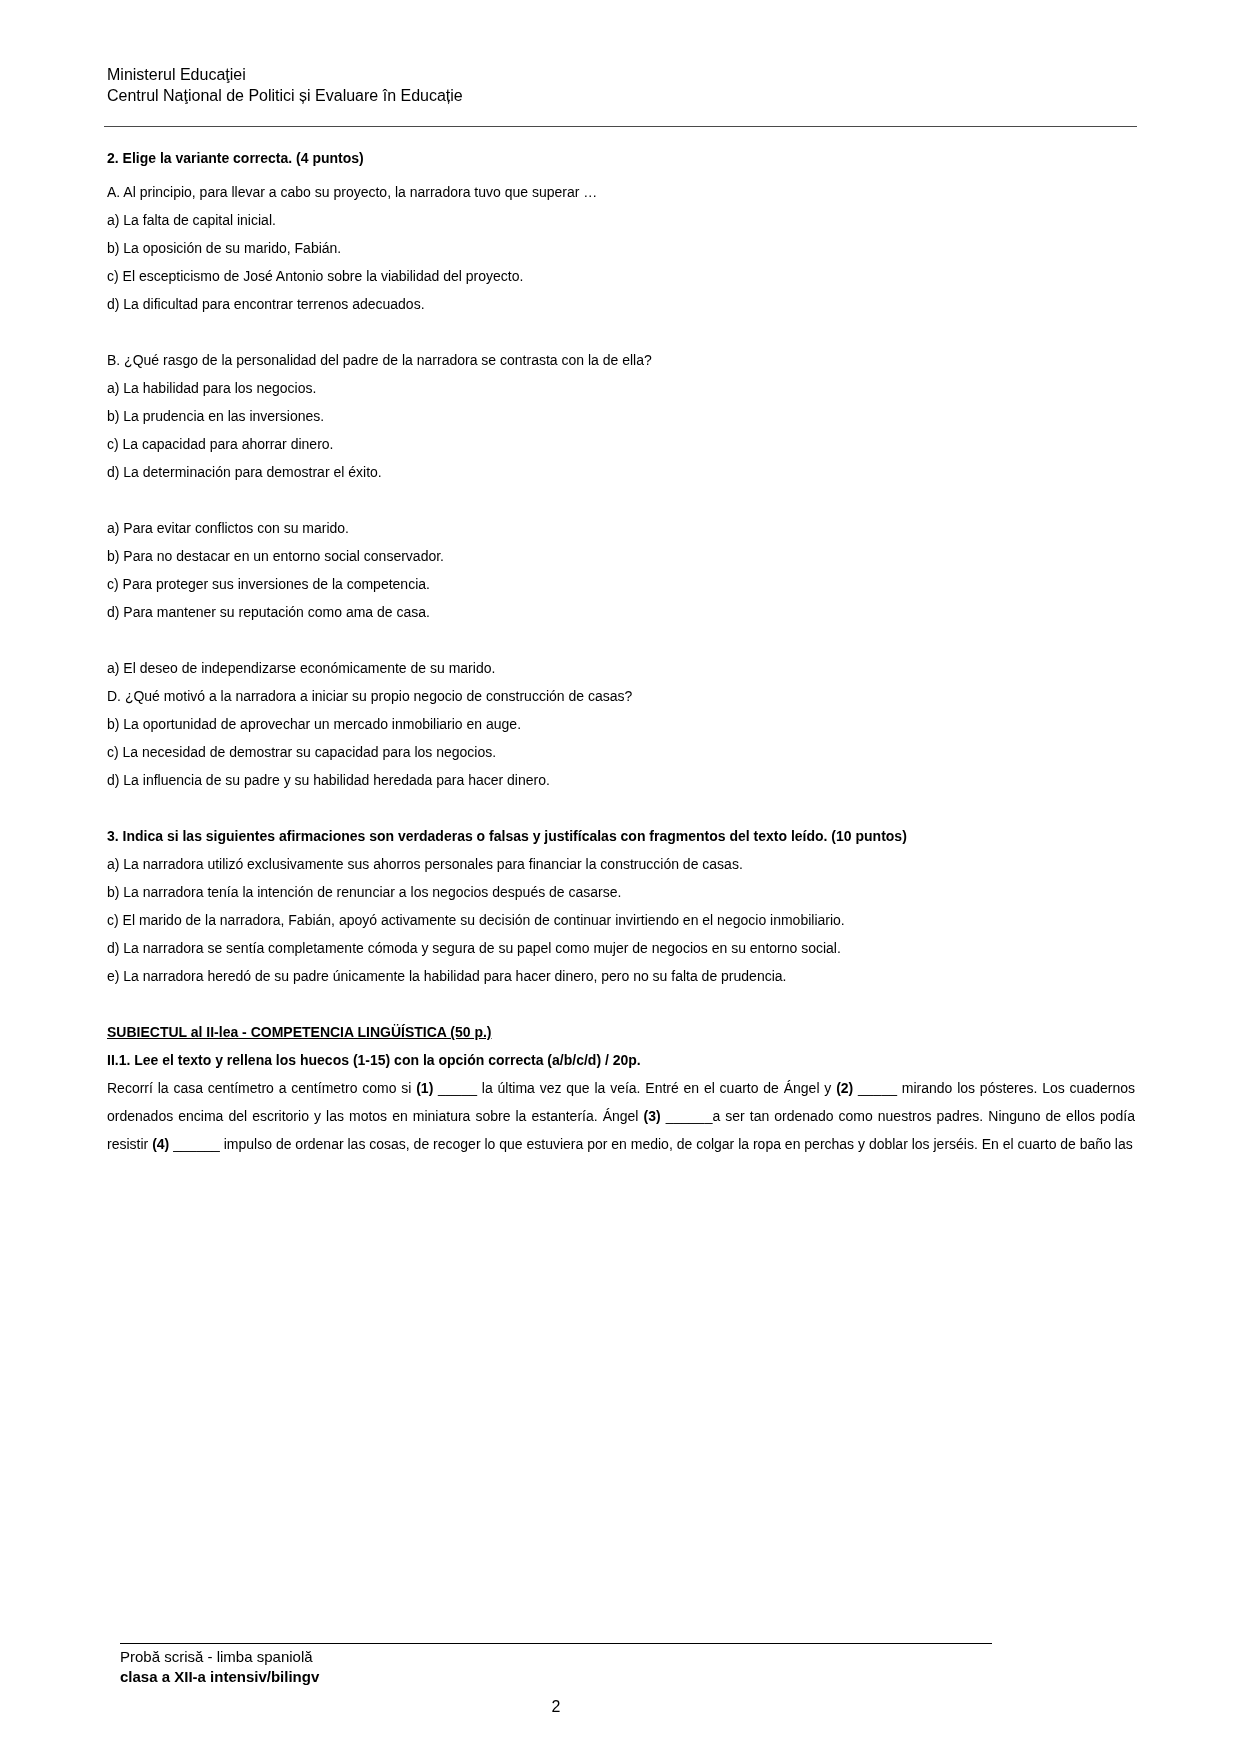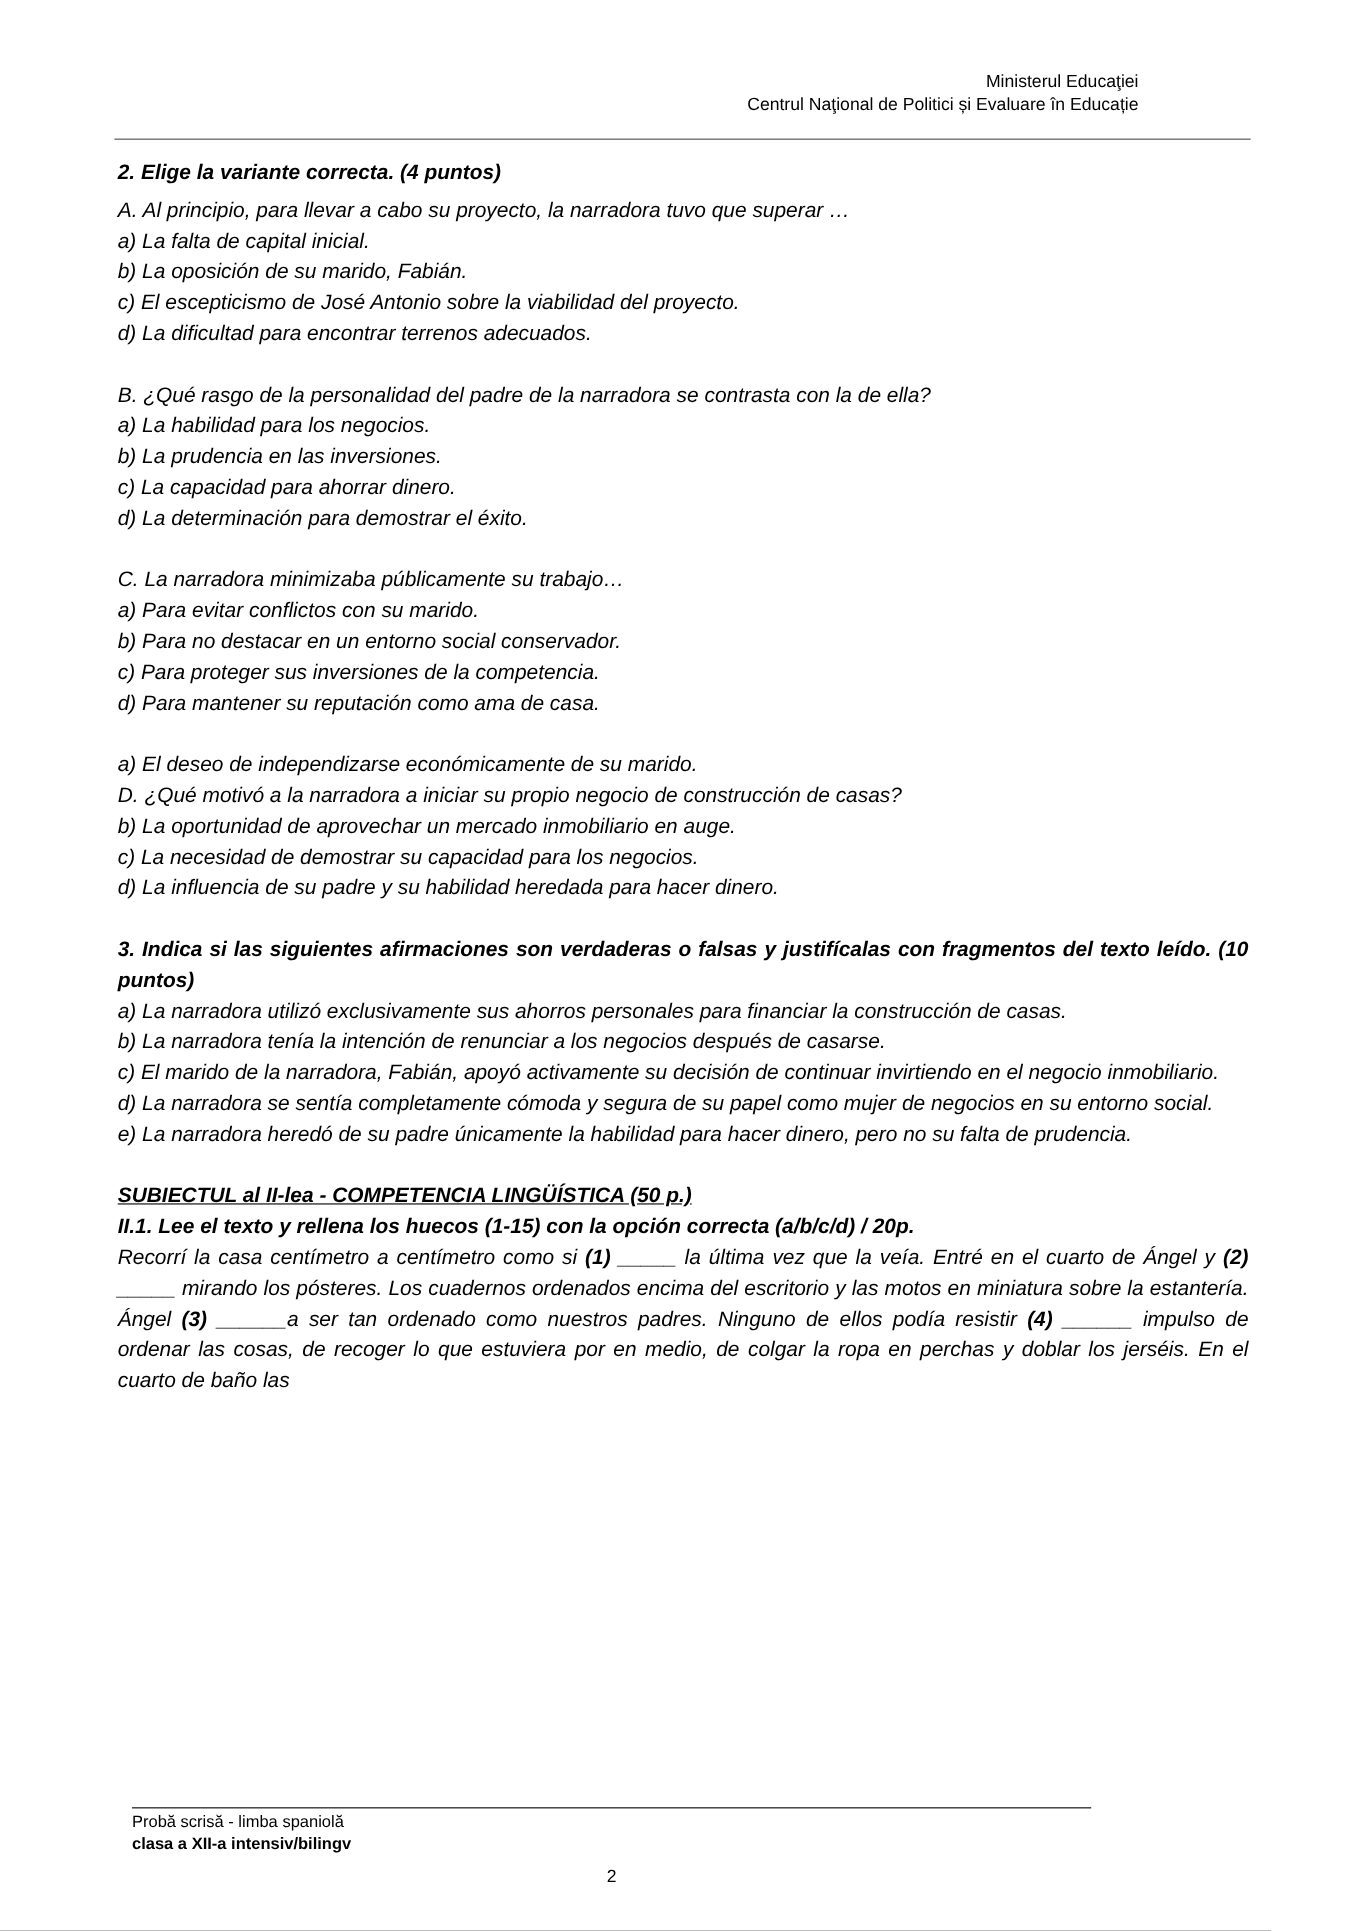--- a/index.html
+++ b/index.html
@@ -11,39 +11,38 @@
     background: #ffffff;
     font-family: "Liberation Sans", sans-serif;
     color: #000000;
     overflow: hidden;
   }
   .doc-header {
     position: absolute;
     top: 64px;
     left: 107px;
     width: 928px;
-    text-align: right;
+    text-align: left;
     font-size: 16px;
     line-height: 21px;
   }
   .header-rule {
     position: absolute;
     top: 126px;
     left: 104px;
     width: 1033px;
     border-top: 1.5px solid #4a4a4a;
   }
   .doc-body {
     position: absolute;
     top: 144px;
     left: 107px;
     width: 1028px;
-    font-size: 19px;
+    font-size: 14px;
     line-height: 28px;
-    font-style: italic;
   }
   .doc-body p { margin: 0; padding: 0; text-align: justify; }
   .bold { font-weight: bold; }
   .underline { text-decoration: underline; }
   .gap { margin-top: 28px !important; }
   .gap-sm { margin-top: 6px !important; }
   .doc-footer {
     position: absolute;
     top: 1643px;
     left: 120px;
@@ -84,21 +83,20 @@
 
     <div class="mcq-block gap">
       <p>B. ¿Qué rasgo de la personalidad del padre de la narradora se contrasta con la de ella?</p>
       <p>a) La habilidad para los negocios.</p>
       <p>b) La prudencia en las inversiones.</p>
       <p>c) La capacidad para ahorrar dinero.</p>
       <p>d) La determinación para demostrar el éxito.</p>
     </div>
 
     <div class="mcq-block gap">
-      <p>C. La narradora minimizaba públicamente su trabajo…</p>
       <p>a) Para evitar conflictos con su marido.</p>
       <p>b) Para no destacar en un entorno social conservador.</p>
       <p>c) Para proteger sus inversiones de la competencia.</p>
       <p>d) Para mantener su reputación como ama de casa.</p>
     </div>
 
     <div class="mcq-block gap">
       <p>a) El deseo de independizarse económicamente de su marido.</p>
       <p>D. ¿Qué motivó a la narradora a iniciar su propio negocio de construcción de casas?</p>
       <p>b) La oportunidad de aprovechar un mercado inmobiliario en auge.</p>

